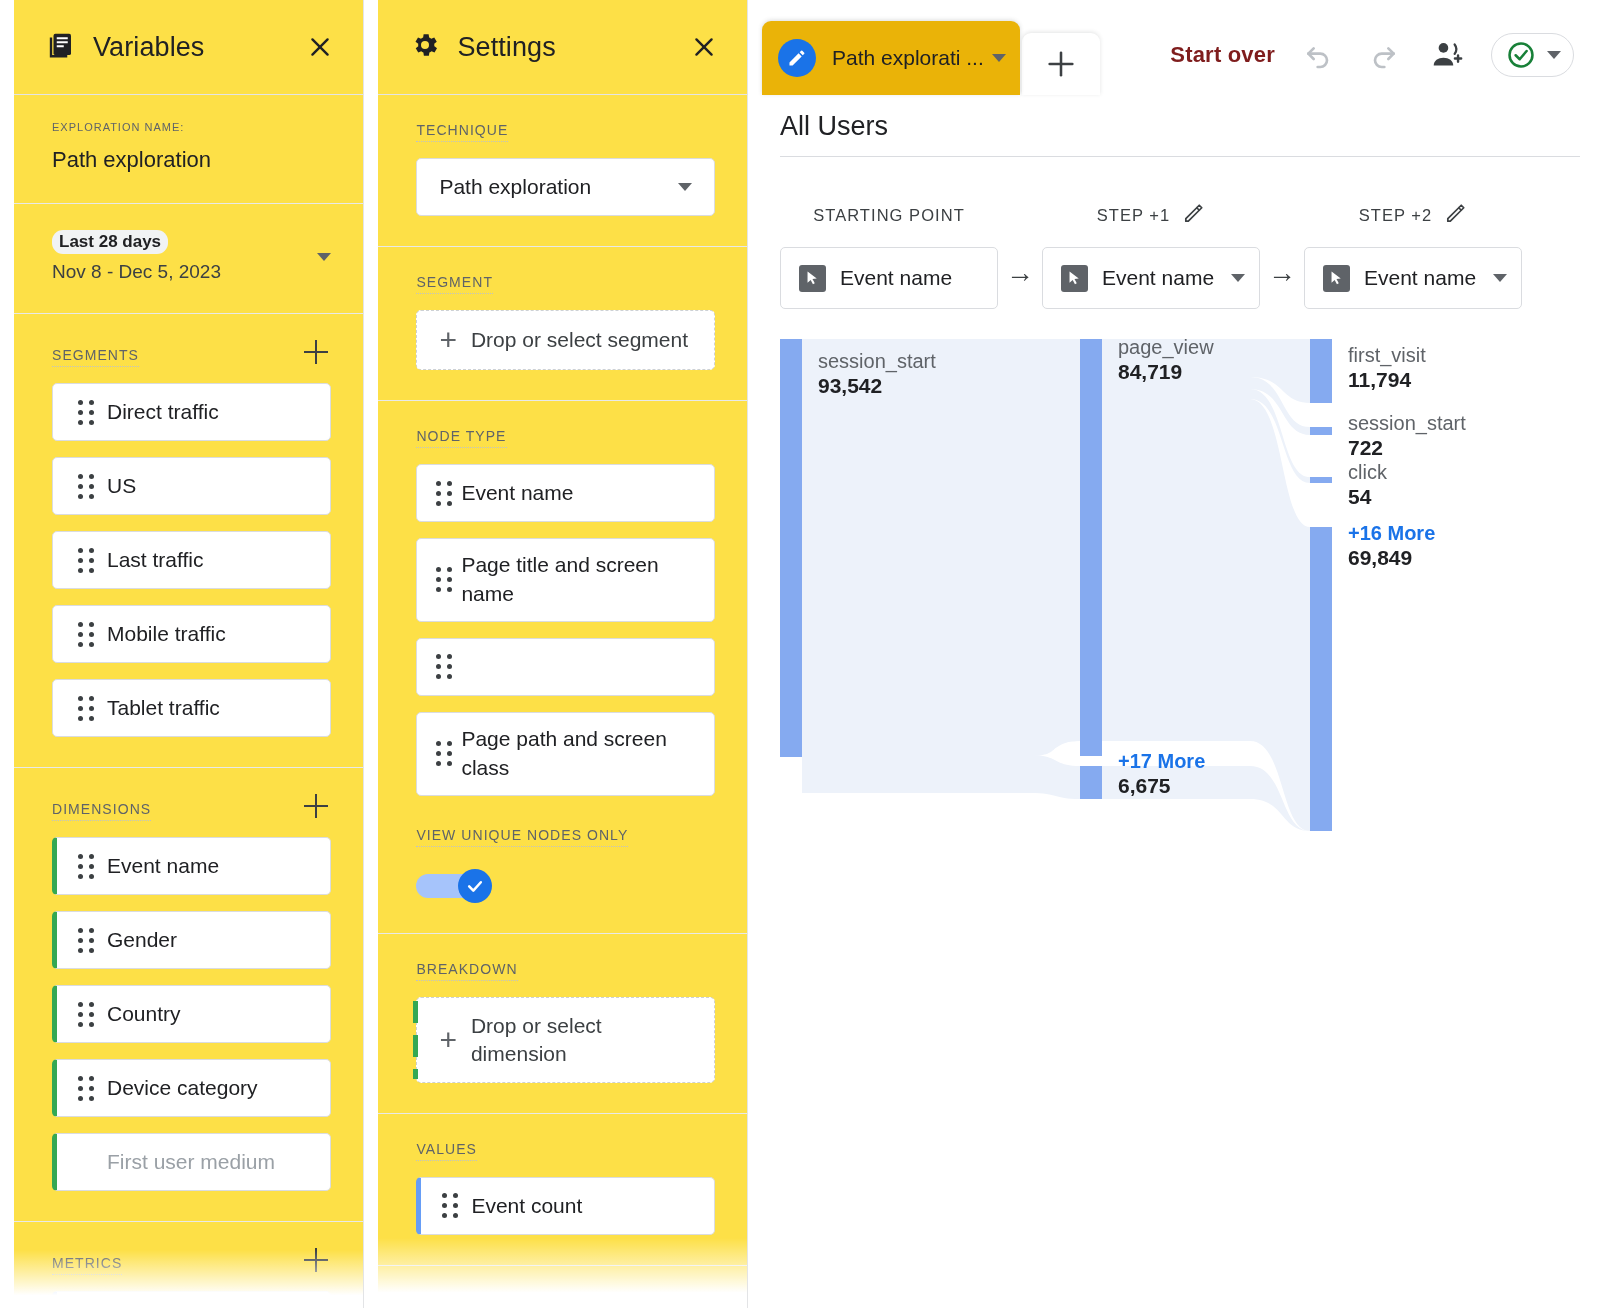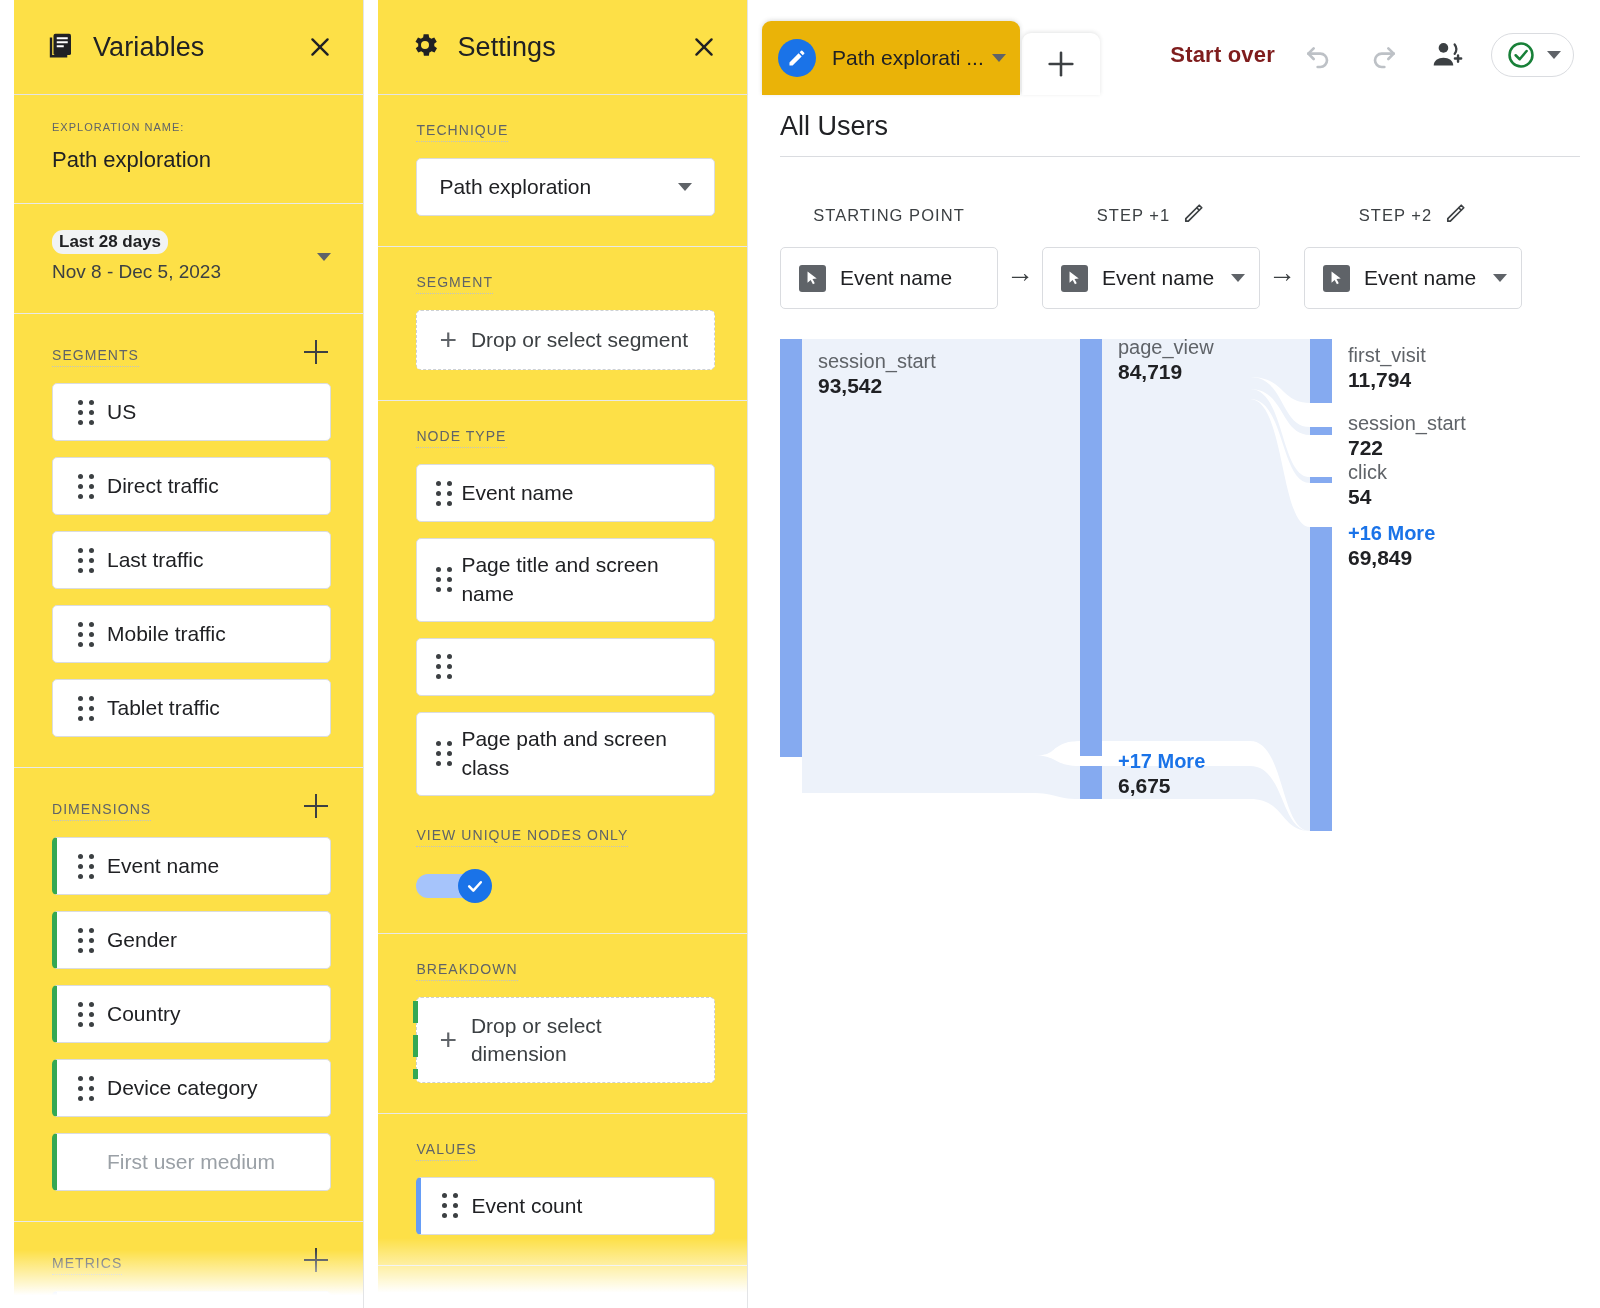--- a/index.html
+++ b/index.html
@@ -206,32 +206,32 @@
       <div>
         <div class="chip">
           <span class="grip">
               <i></i>
               <i></i>
               <i></i>
               <i></i>
               <i></i>
               <i></i>
             </span>
+          <span class="label">Direct traffic</span>
+        </div>
+        <div class="chip">
+          <span class="grip">
+              <i></i>
+              <i></i>
+              <i></i>
+              <i></i>
+              <i></i>
+              <i></i>
+            </span>
           <span class="label">US</span>
-        </div>
-        <div class="chip">
-          <span class="grip">
-              <i></i>
-              <i></i>
-              <i></i>
-              <i></i>
-              <i></i>
-              <i></i>
-            </span>
-          <span class="label">Direct traffic</span>
         </div>
         <div class="chip">
           <span class="grip">
               <i></i>
               <i></i>
               <i></i>
               <i></i>
               <i></i>
               <i></i>
             </span>

